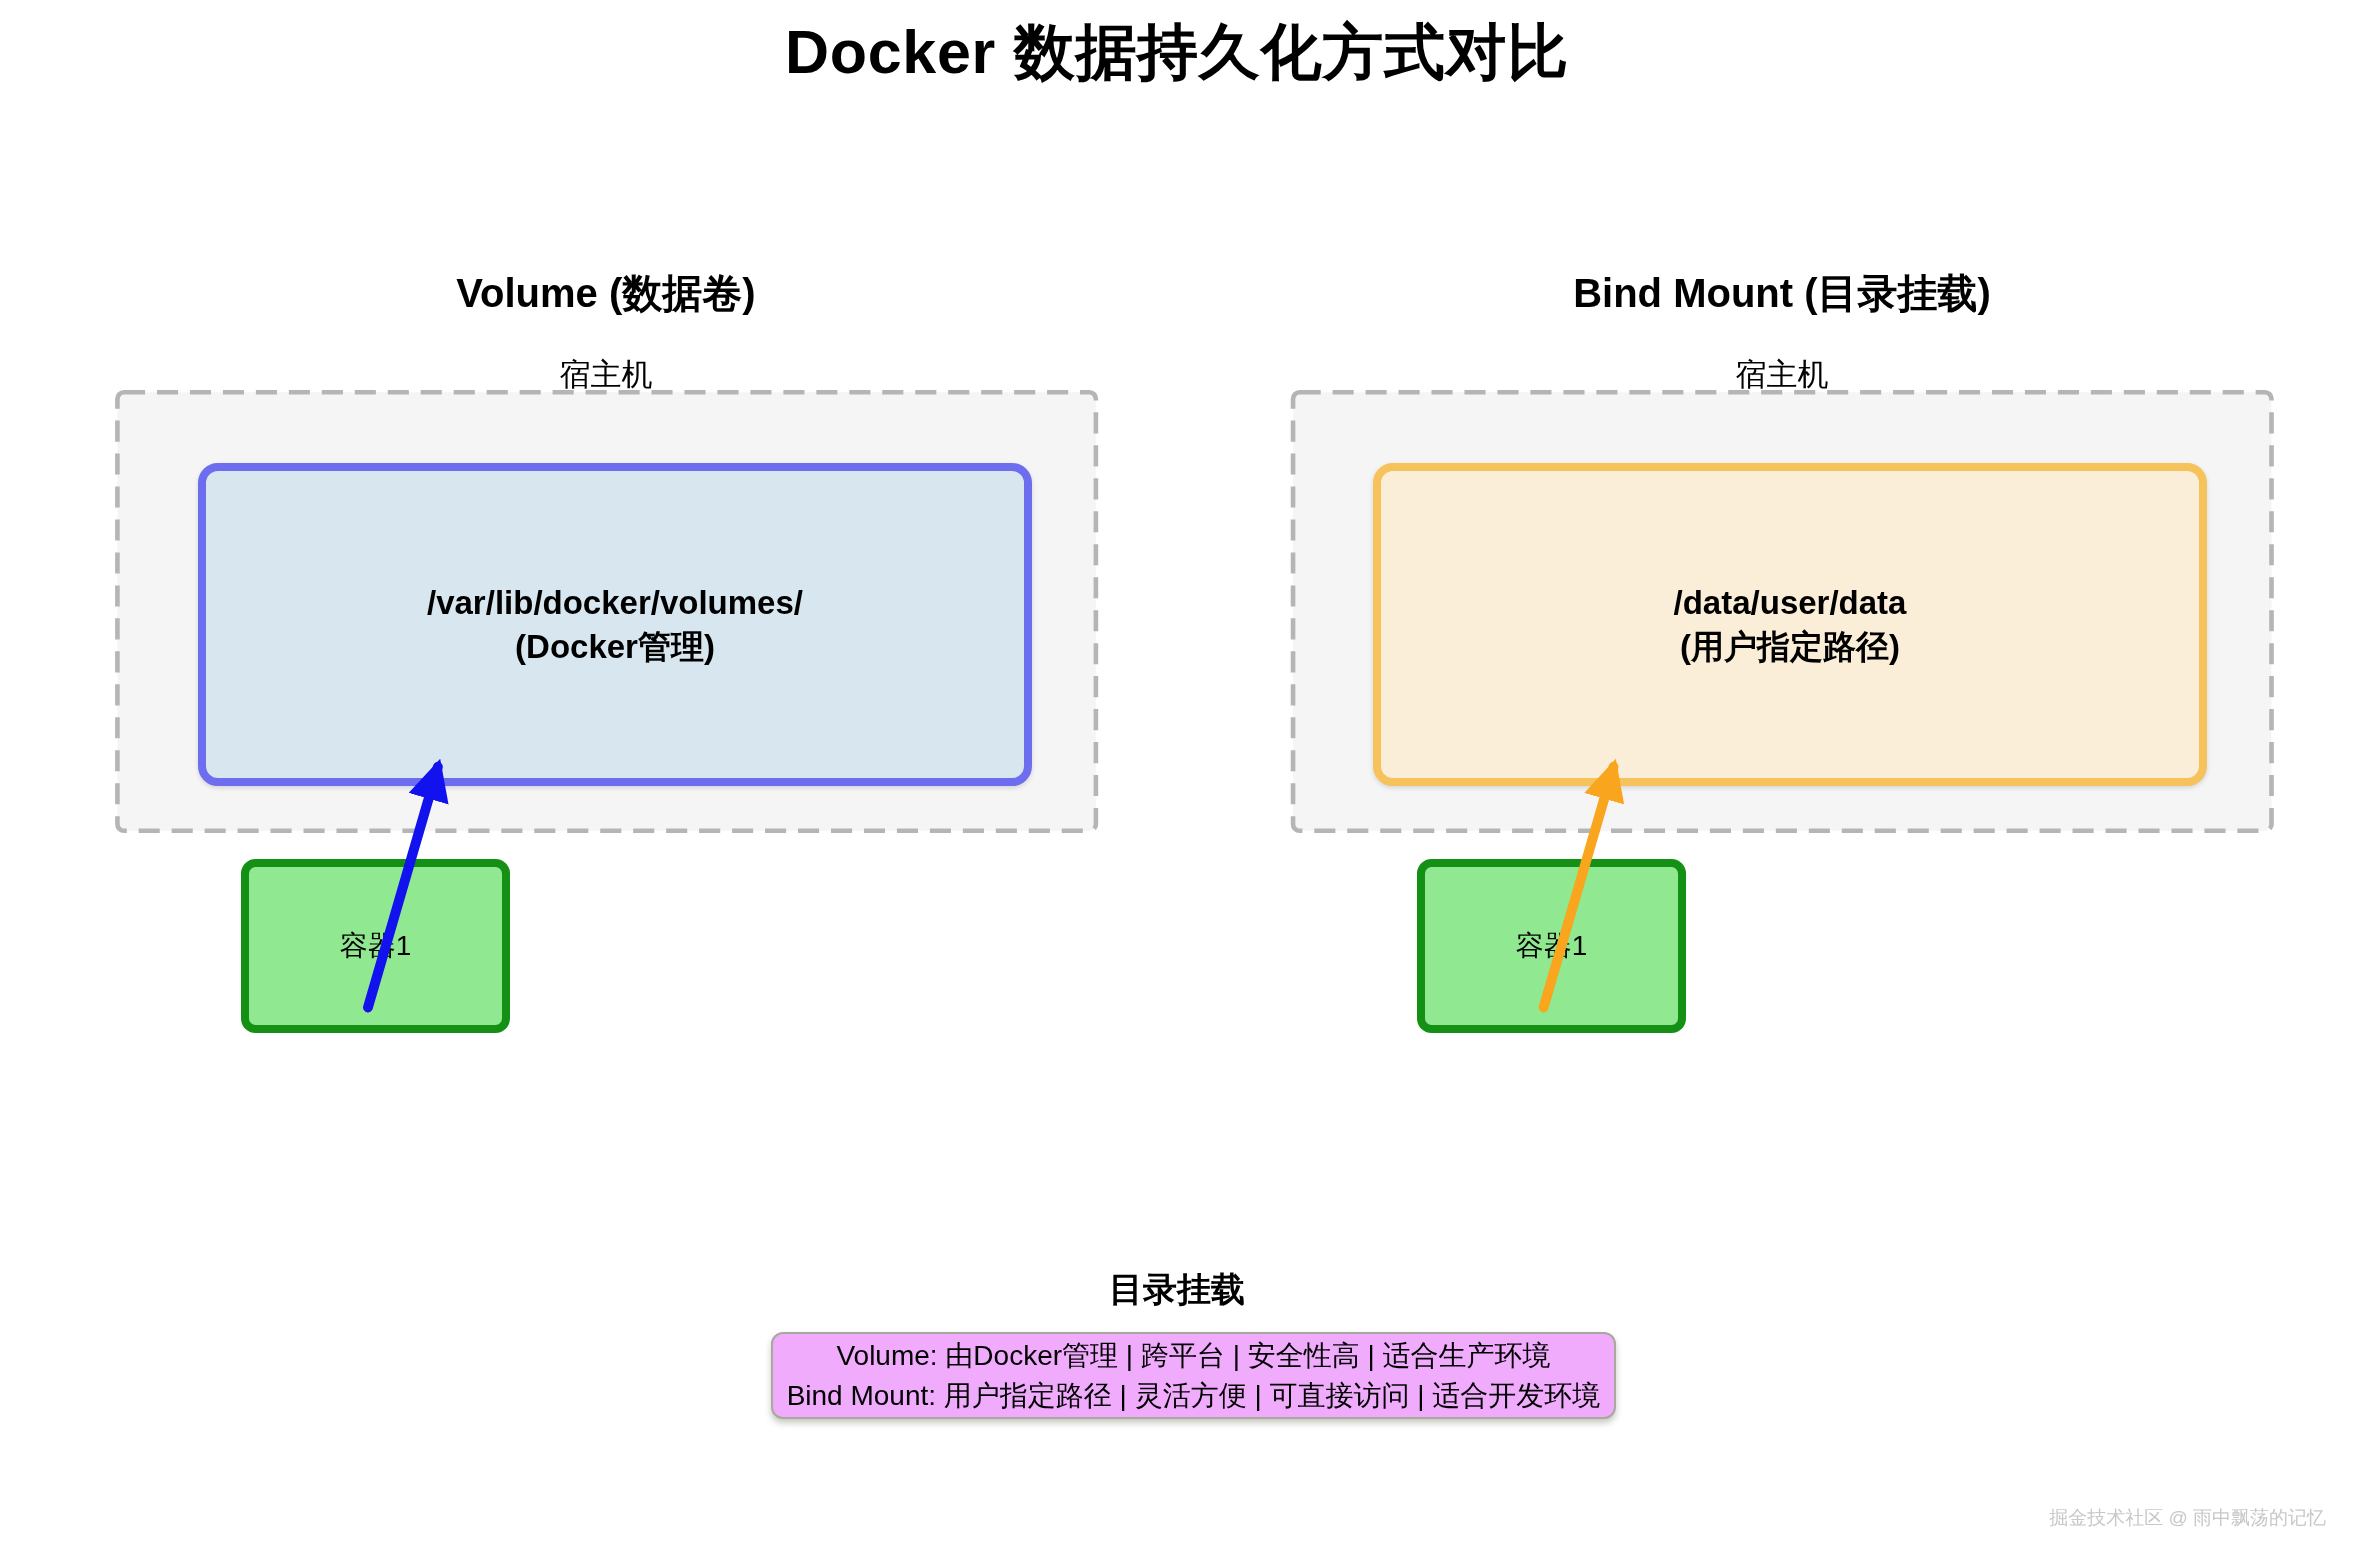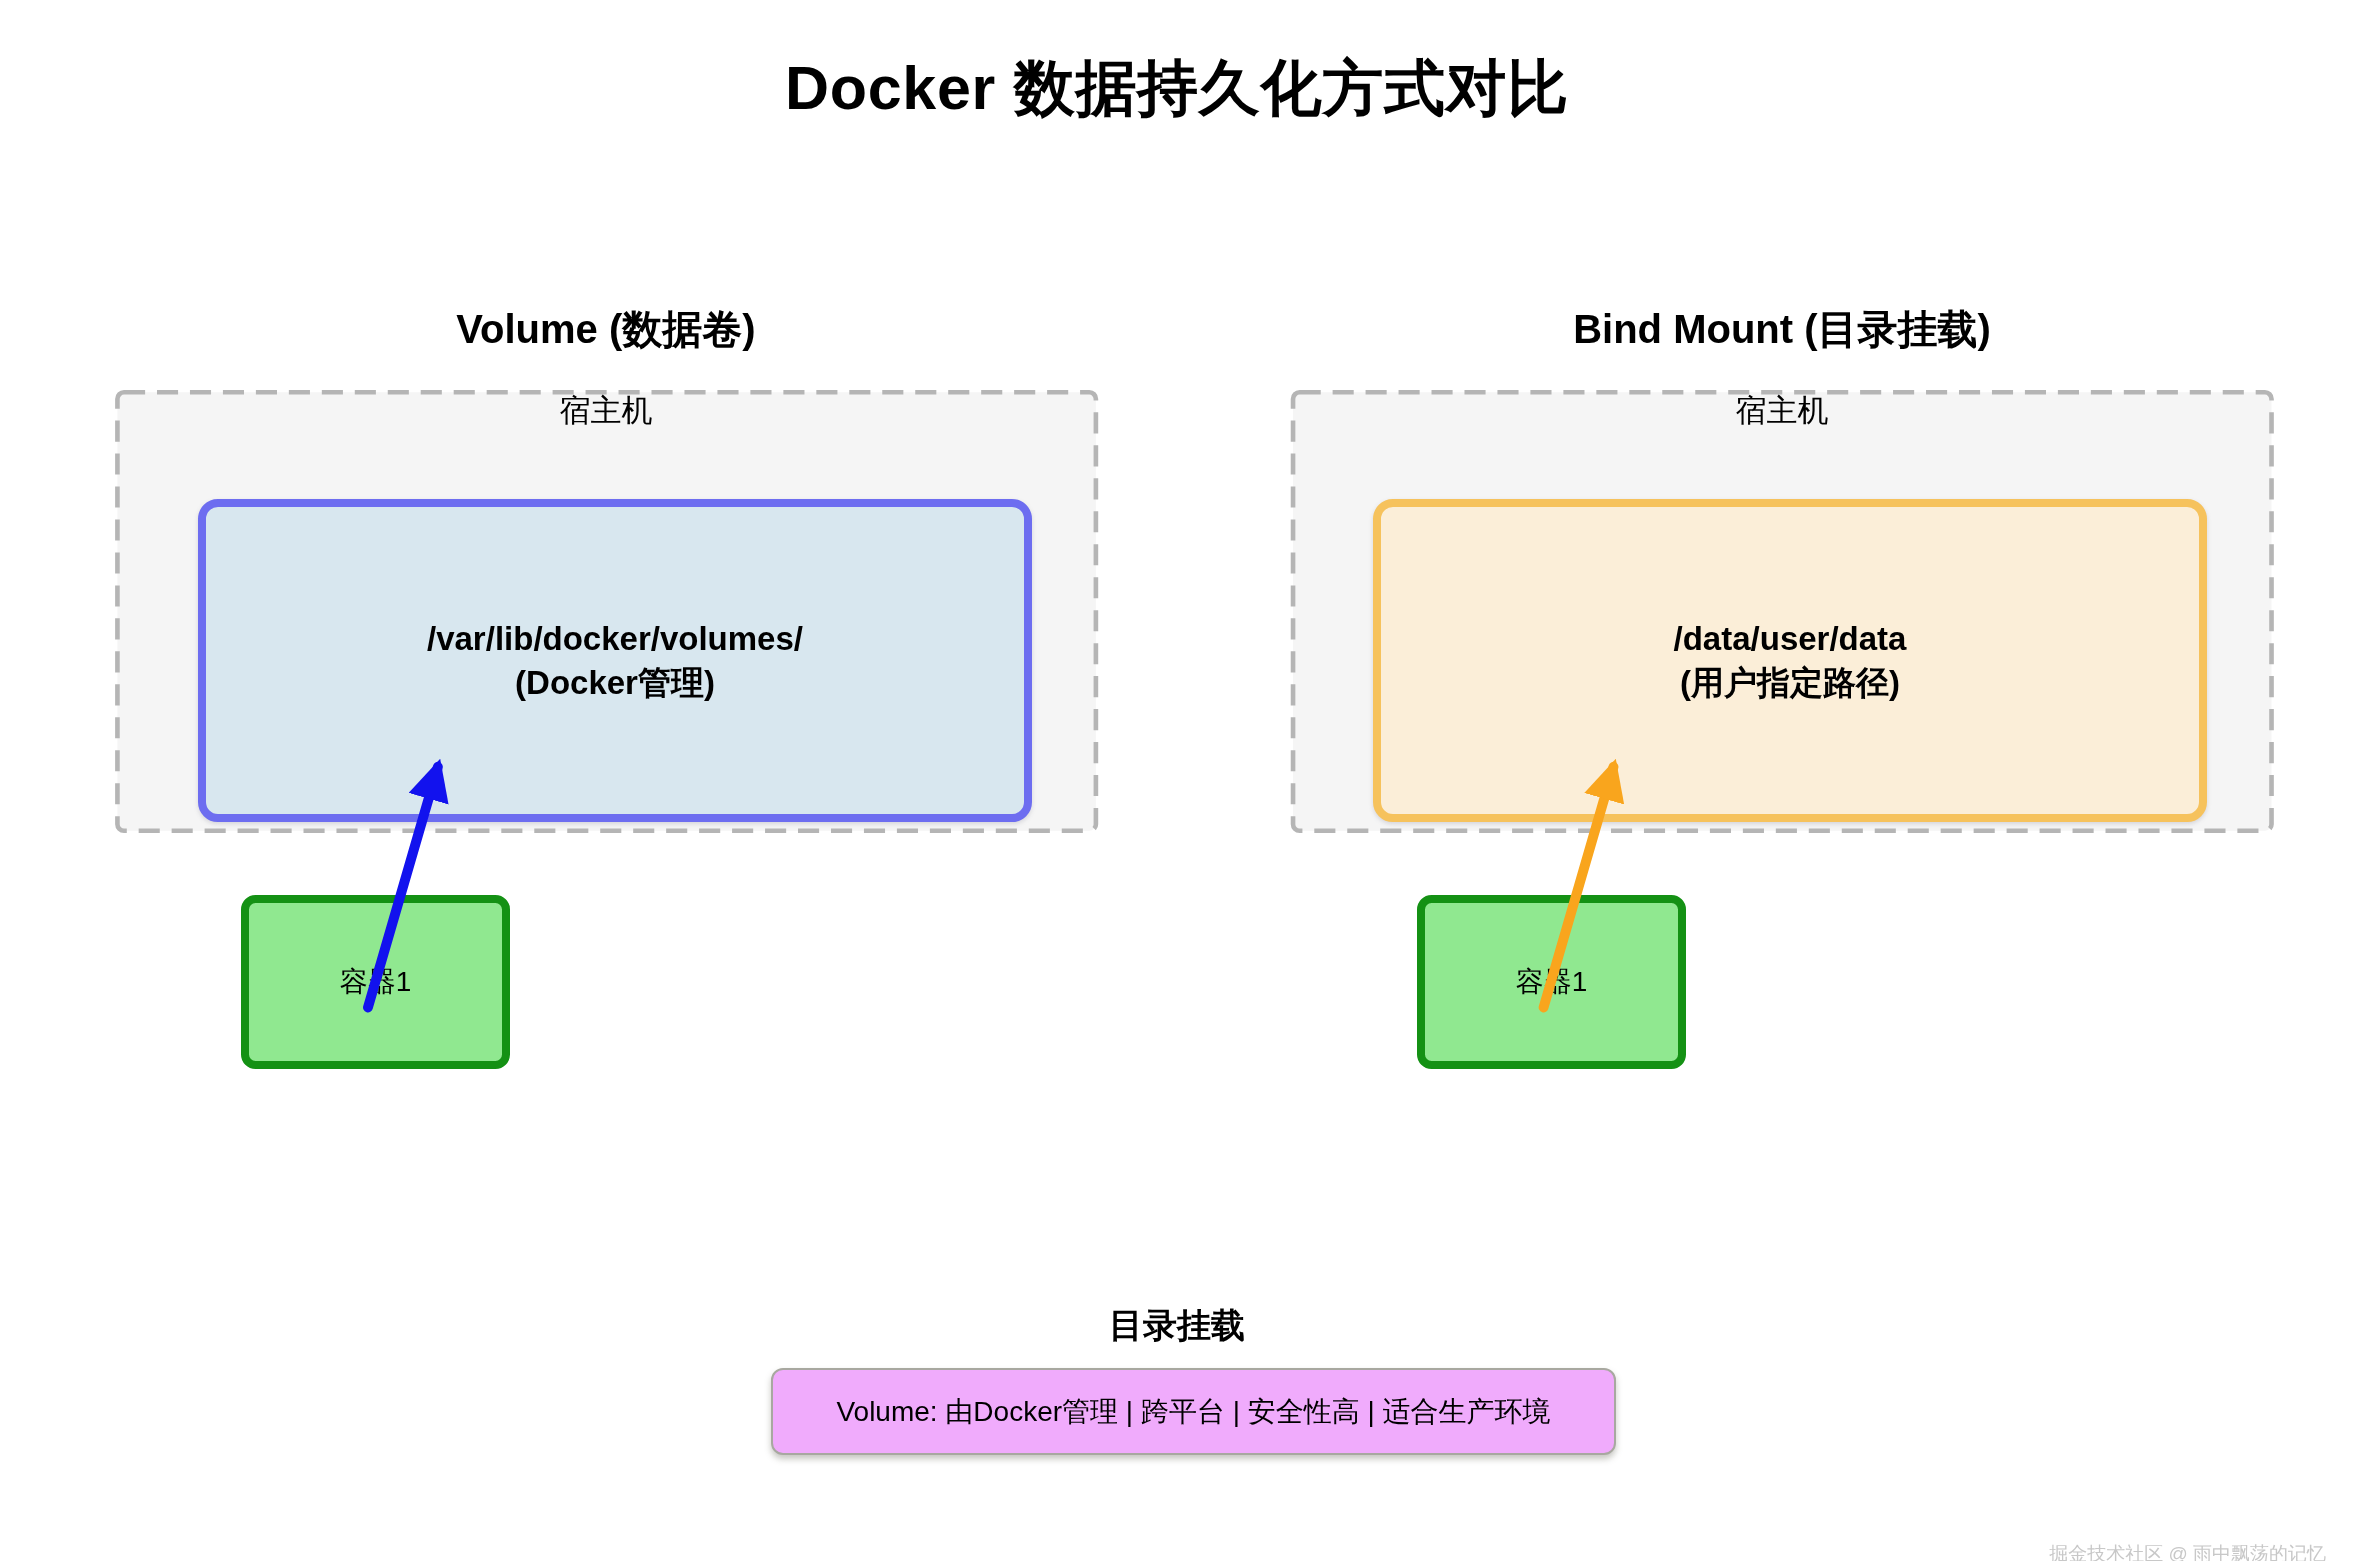--- a/index.html
+++ b/index.html
@@ -1,20 +1,20 @@
 <!DOCTYPE html>
 <html style="font-size:10.5px"><head>
 <meta charset="utf-8">
 <style>
   html,body{margin:0;padding:0;background:#ffffff;}
   body{
     width:2354px;height:1562px;position:relative;overflow:hidden;
     font-family:"Liberation Sans","DejaVu Sans",sans-serif;color:#000;
   }
-  .abs{position:absolute;margin-top:36px;}
+  .abs{position:absolute;}
   #diagram-title{
     left:0;right:0;top:12px;font-size:61px;font-weight:bold;
     letter-spacing:0.7px;text-align:center;
   }
   .section-heading{
     top:266px;width:982px;font-size:40px;font-weight:bold;text-align:center;
   }
   #volume-heading{left:115px;}
   #bind-heading{left:1291px;}
   .host-label{
@@ -96,16 +96,17 @@
       <path d="M0,0 L10,5 L0,10 z" style="fill: rgb(249, 165, 29);"></path>
     </marker>
   </defs>
   <line x1="558" y1="1528" x2="664" y2="1163" stroke-width="15" stroke-linecap="round" marker-end="url(#ah-vol)" style="stroke: rgb(18, 18, 238);"></line>
   <line x1="2341" y1="1528" x2="2447" y2="1163" stroke-width="15" stroke-linecap="round" marker-end="url(#ah-bind)" style="stroke: rgb(249, 165, 29);"></line>
 </svg>
 
 <div class="abs" id="comparison-heading">目录挂载</div>
 <div class="abs" id="comparison-box">
   <div>Volume: 由Docker管理 | 跨平台 | 安全性高 | 适合生产环境</div>
+  <div>Bind Mount: 用户指定路径 | 灵活方便 | 可直接访问 | 适合开发环境</div>
 </div>
 
 <div class="abs" id="watermark">掘金技术社区 @ 雨中飘荡的记忆</div>
 
 
 </body></html>

